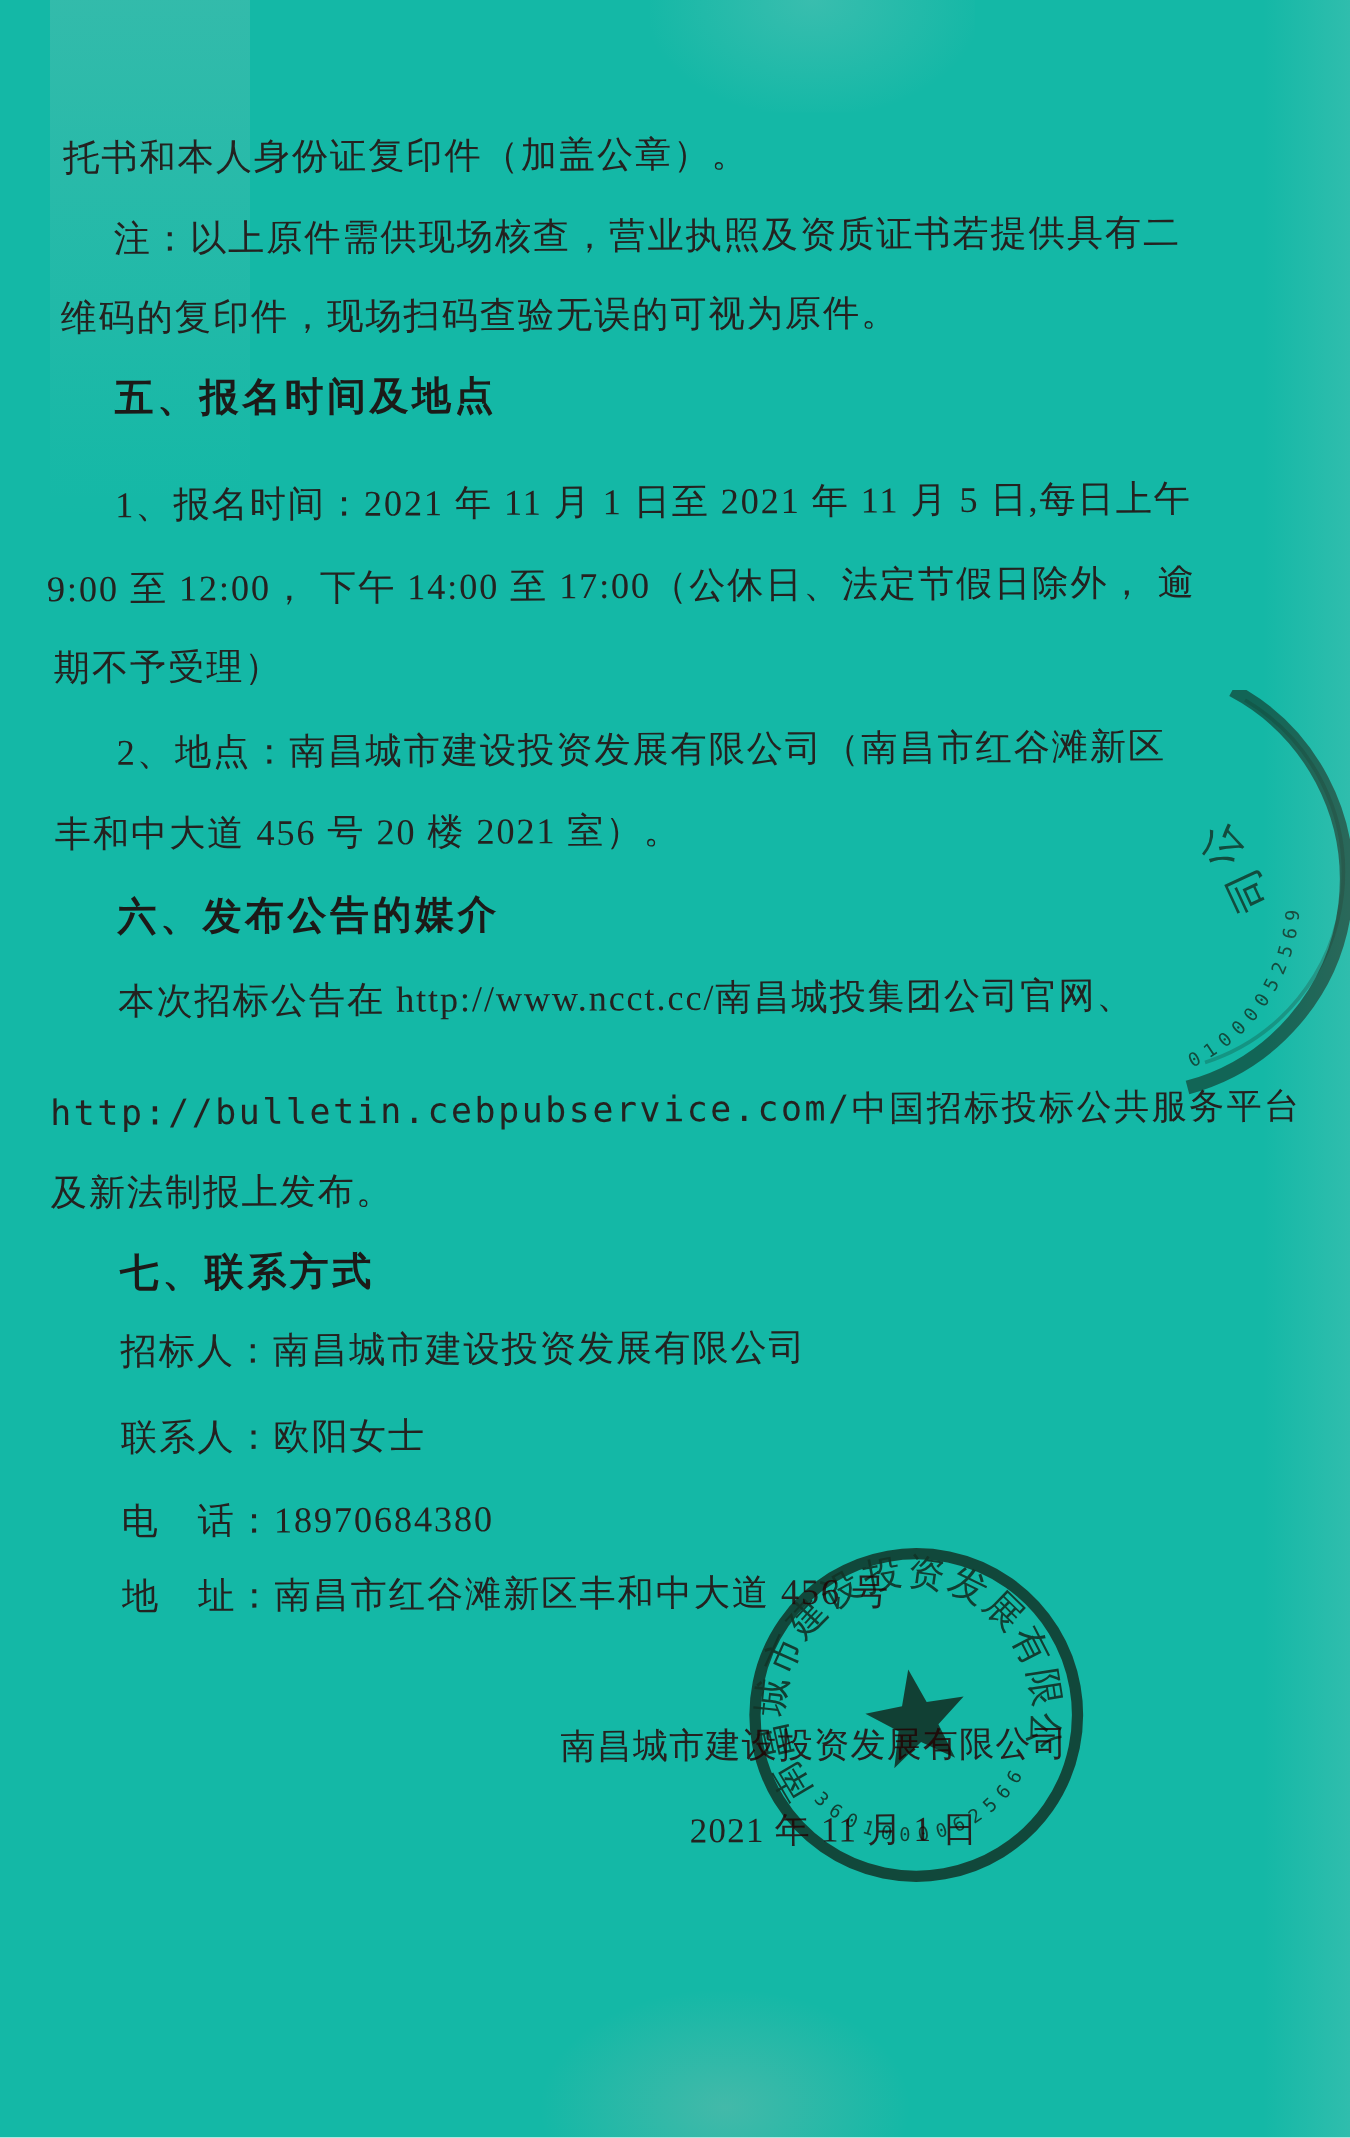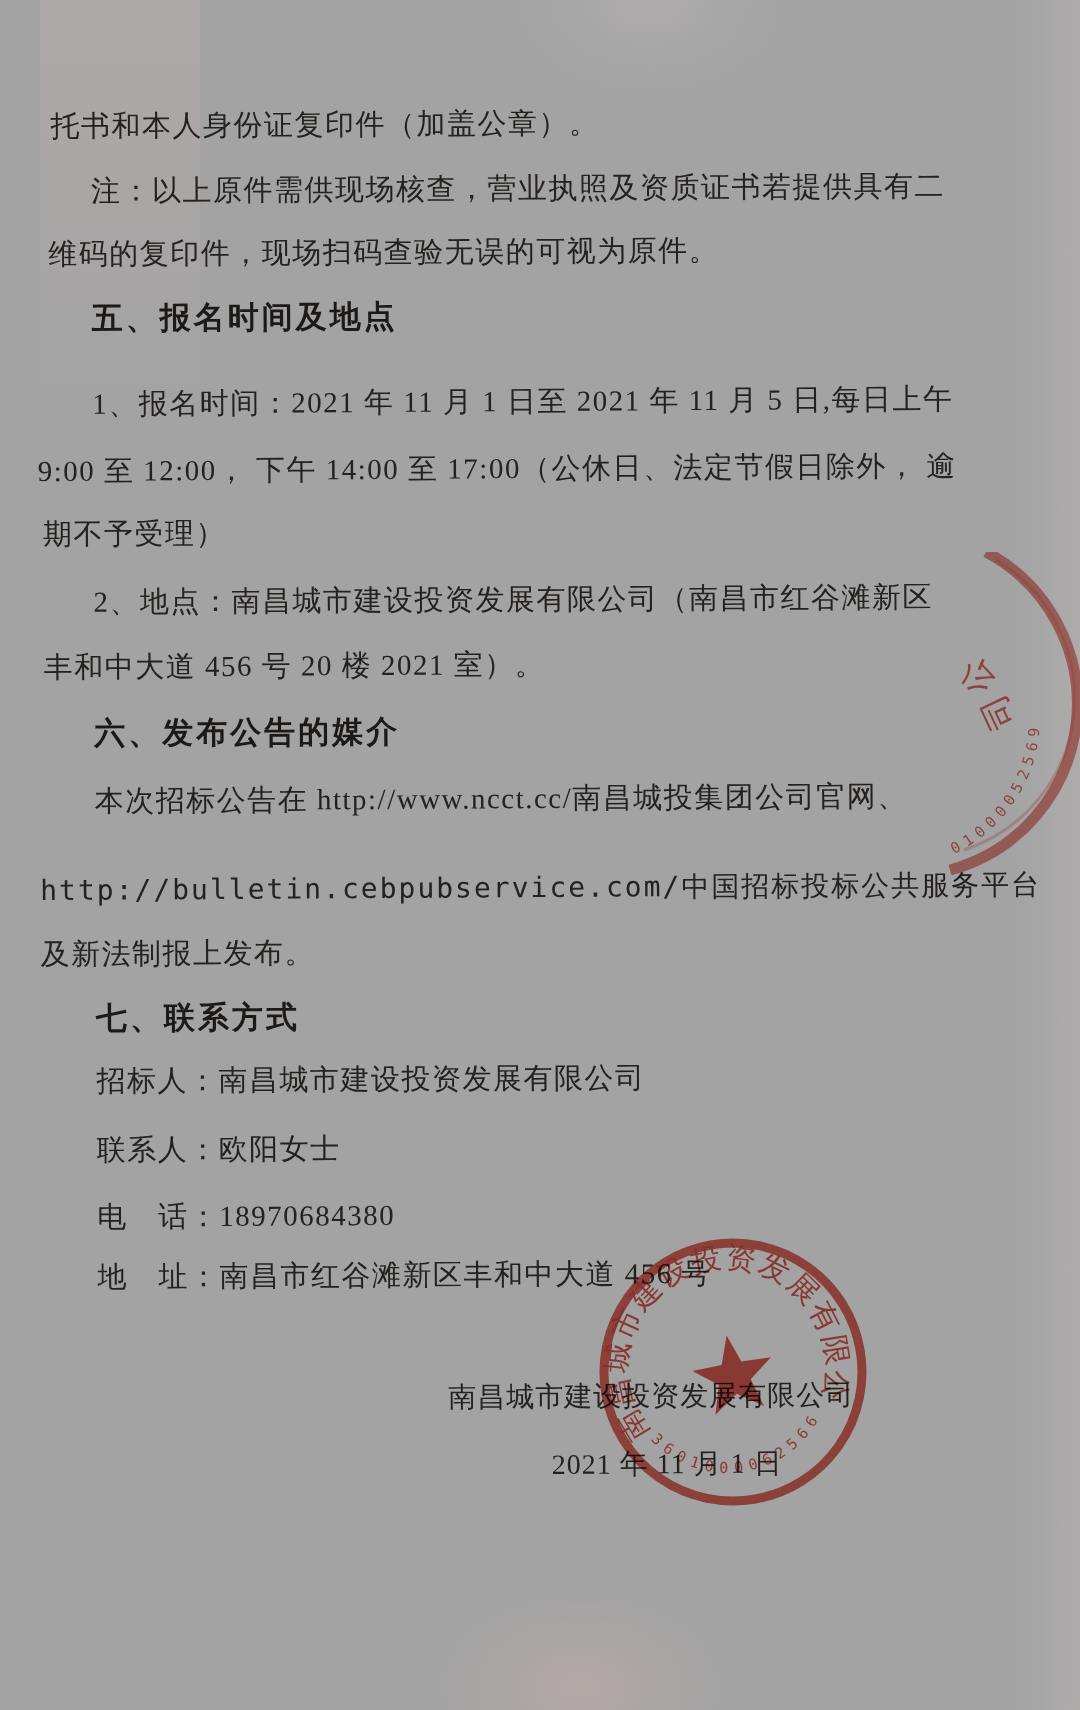--- a/index.html
+++ b/index.html
@@ -1,18 +1,18 @@
 <!DOCTYPE html>
 <html><head>
 <meta charset="utf-8">
 <style>
   html,body{margin:0;padding:0;background:#ffffff;}
   .page{
     position:relative;width:1080px;height:1710px;overflow:hidden;
-    background:#a3a3a3;
+    background:#14b8a6;
     font-family:"Liberation Serif","DejaVu Serif",serif;
   }
   .artifact{position:absolute;pointer-events:none;}
   .art-left{left:40px;top:0;width:160px;height:520px;
     background:linear-gradient(180deg,rgba(238,205,200,.14),rgba(238,205,200,0) 80%);}
   .art-bottom{left:430px;top:1590px;width:300px;height:120px;
     background:radial-gradient(ellipse at 50% 80%,rgba(233,190,180,.22),rgba(233,190,180,0) 70%);}
   .art-right{right:0;top:0;width:70px;height:1710px;
     background:linear-gradient(270deg,rgba(246,228,224,.12),rgba(246,228,224,0));}
   .art-top{left:520px;top:0;width:260px;height:90px;

